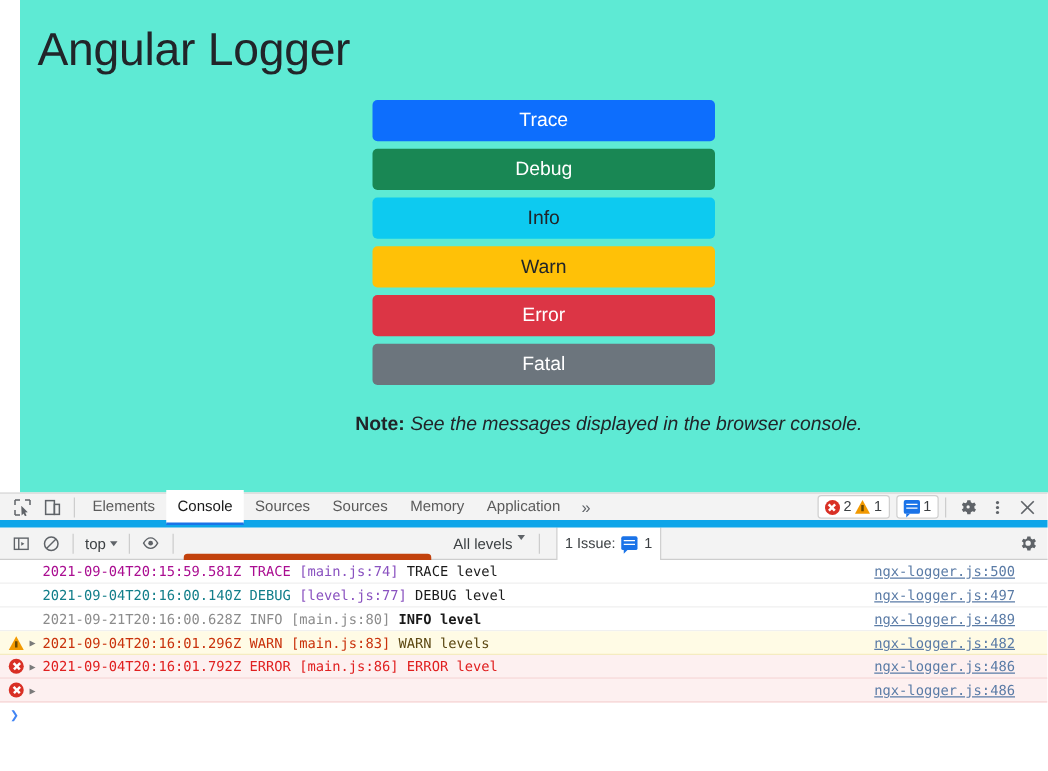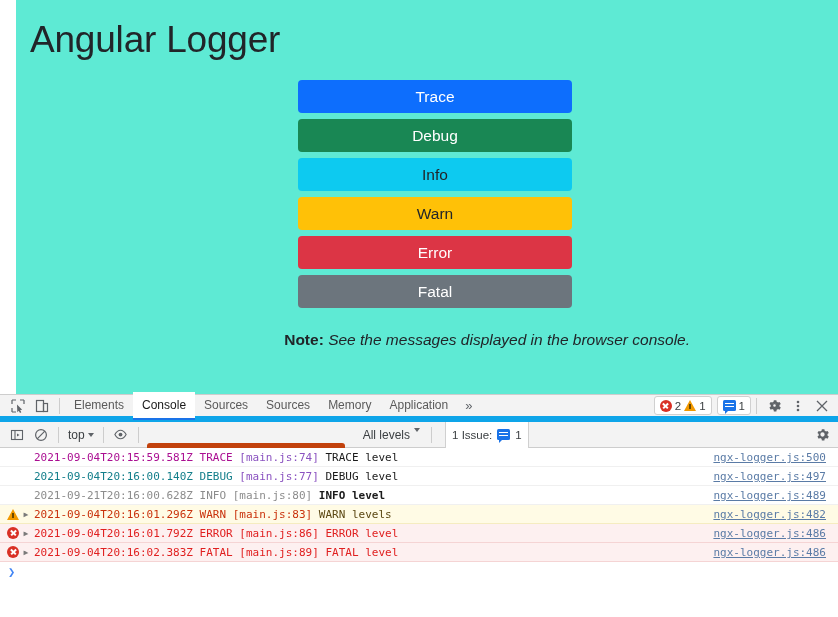--- a/index.html
+++ b/index.html
@@ -251,21 +251,21 @@
   .row-icon { width: 14px; flex: none; display: flex; align-items: center; justify-content: center; }
   .row-arrow {
     width: 12px; flex: none;
     display: flex; align-items: center; justify-content: center;
     color: #7a7a7a; font-size: 8px;
     cursor: pointer;
   }
   .row-text { flex: 1 1 auto; overflow: hidden; padding-left: 2px; }
   .row-pad { width: 26px; flex: none; }
   .src-link {
-    position: absolute; right: 12px; top: 3px;
+    position: absolute; right: 26px; top: 3px;
     font-family: "DejaVu Sans Mono", monospace;
     font-size: 11px;
     color: #5a7ba6;
     text-decoration: underline;
     cursor: pointer;
   }
   .t-trace { color: #aa0d91; }
   .t-debug { color: #127e8a; }
   .t-info  { color: #8c8c8c; }
   .t-warn  { color: #c9320c; }
@@ -427,21 +427,21 @@
   </div>
 
   <div class="console-body">
       <div class="log-row">
         <div class="row-pad"></div>
         <div class="row-text"><span class="t-trace">2021-09-04T20:15:59.581Z</span> <span class="t-trace">TRACE</span> <span class="t-src">[main.js:74]</span> <span class="t-msg-dark">TRACE level</span></div>
         <a class="src-link">ngx-logger.js:500</a>
       </div>
       <div class="log-row">
         <div class="row-pad"></div>
-        <div class="row-text"><span class="t-debug">2021-09-04T20:16:00.140Z</span> <span class="t-debug">DEBUG</span> <span class="t-src">[main.js:77]</span> <span class="t-msg-dark">DEBUG level</span></div>
+        <div class="row-text"><span class="t-debug">2021-09-04T20:16:00.140Z</span> <span class="t-debug">DEBUG</span> <span class="t-src">[level.js:77]</span> <span class="t-msg-dark">DEBUG level</span></div>
         <a class="src-link">ngx-logger.js:497</a>
       </div>
       <div class="log-row">
         <div class="row-pad"></div>
         <div class="row-text"><span class="t-info">2021-09-21T20:16:00.628Z</span> <span class="t-info">INFO</span> <span class="t-info">[main.js:80]</span> <span class="t-msg-bold">INFO level</span></div>
         <a class="src-link">ngx-logger.js:489</a>
       </div>
       <div class="log-row warn">
         <div class="row-icon">
           <span class="icon-warn"></span>
@@ -456,20 +456,19 @@
         </div>
         <div class="row-arrow">▶</div>
         <div class="row-text"><span class="t-error">2021-09-04T20:16:01.792Z</span> <span class="t-error">ERROR</span> <span class="t-error">[main.js:86]</span> <span class="t-msg-err">ERROR level</span></div>
         <a class="src-link">ngx-logger.js:486</a>
       </div>
       <div class="log-row error">
         <div class="row-icon">
           <span class="icon-err"></span>
         </div>
         <div class="row-arrow">▶</div>
-        <div class="row-text"><span class="t-error">2021-09-04T20:16:02.383Z</span> <span class="t-error">FATAL</span> <span class="t-error">[main.js:89]</span> <span class="t-msg-err">FATAL level</span></div>
         <a class="src-link">ngx-logger.js:486</a>
       </div>
       <div class="prompt-row">
         <span class="prompt-chevron">❯</span>
       </div>
     </div>
 </div>
 
 </body></html>

